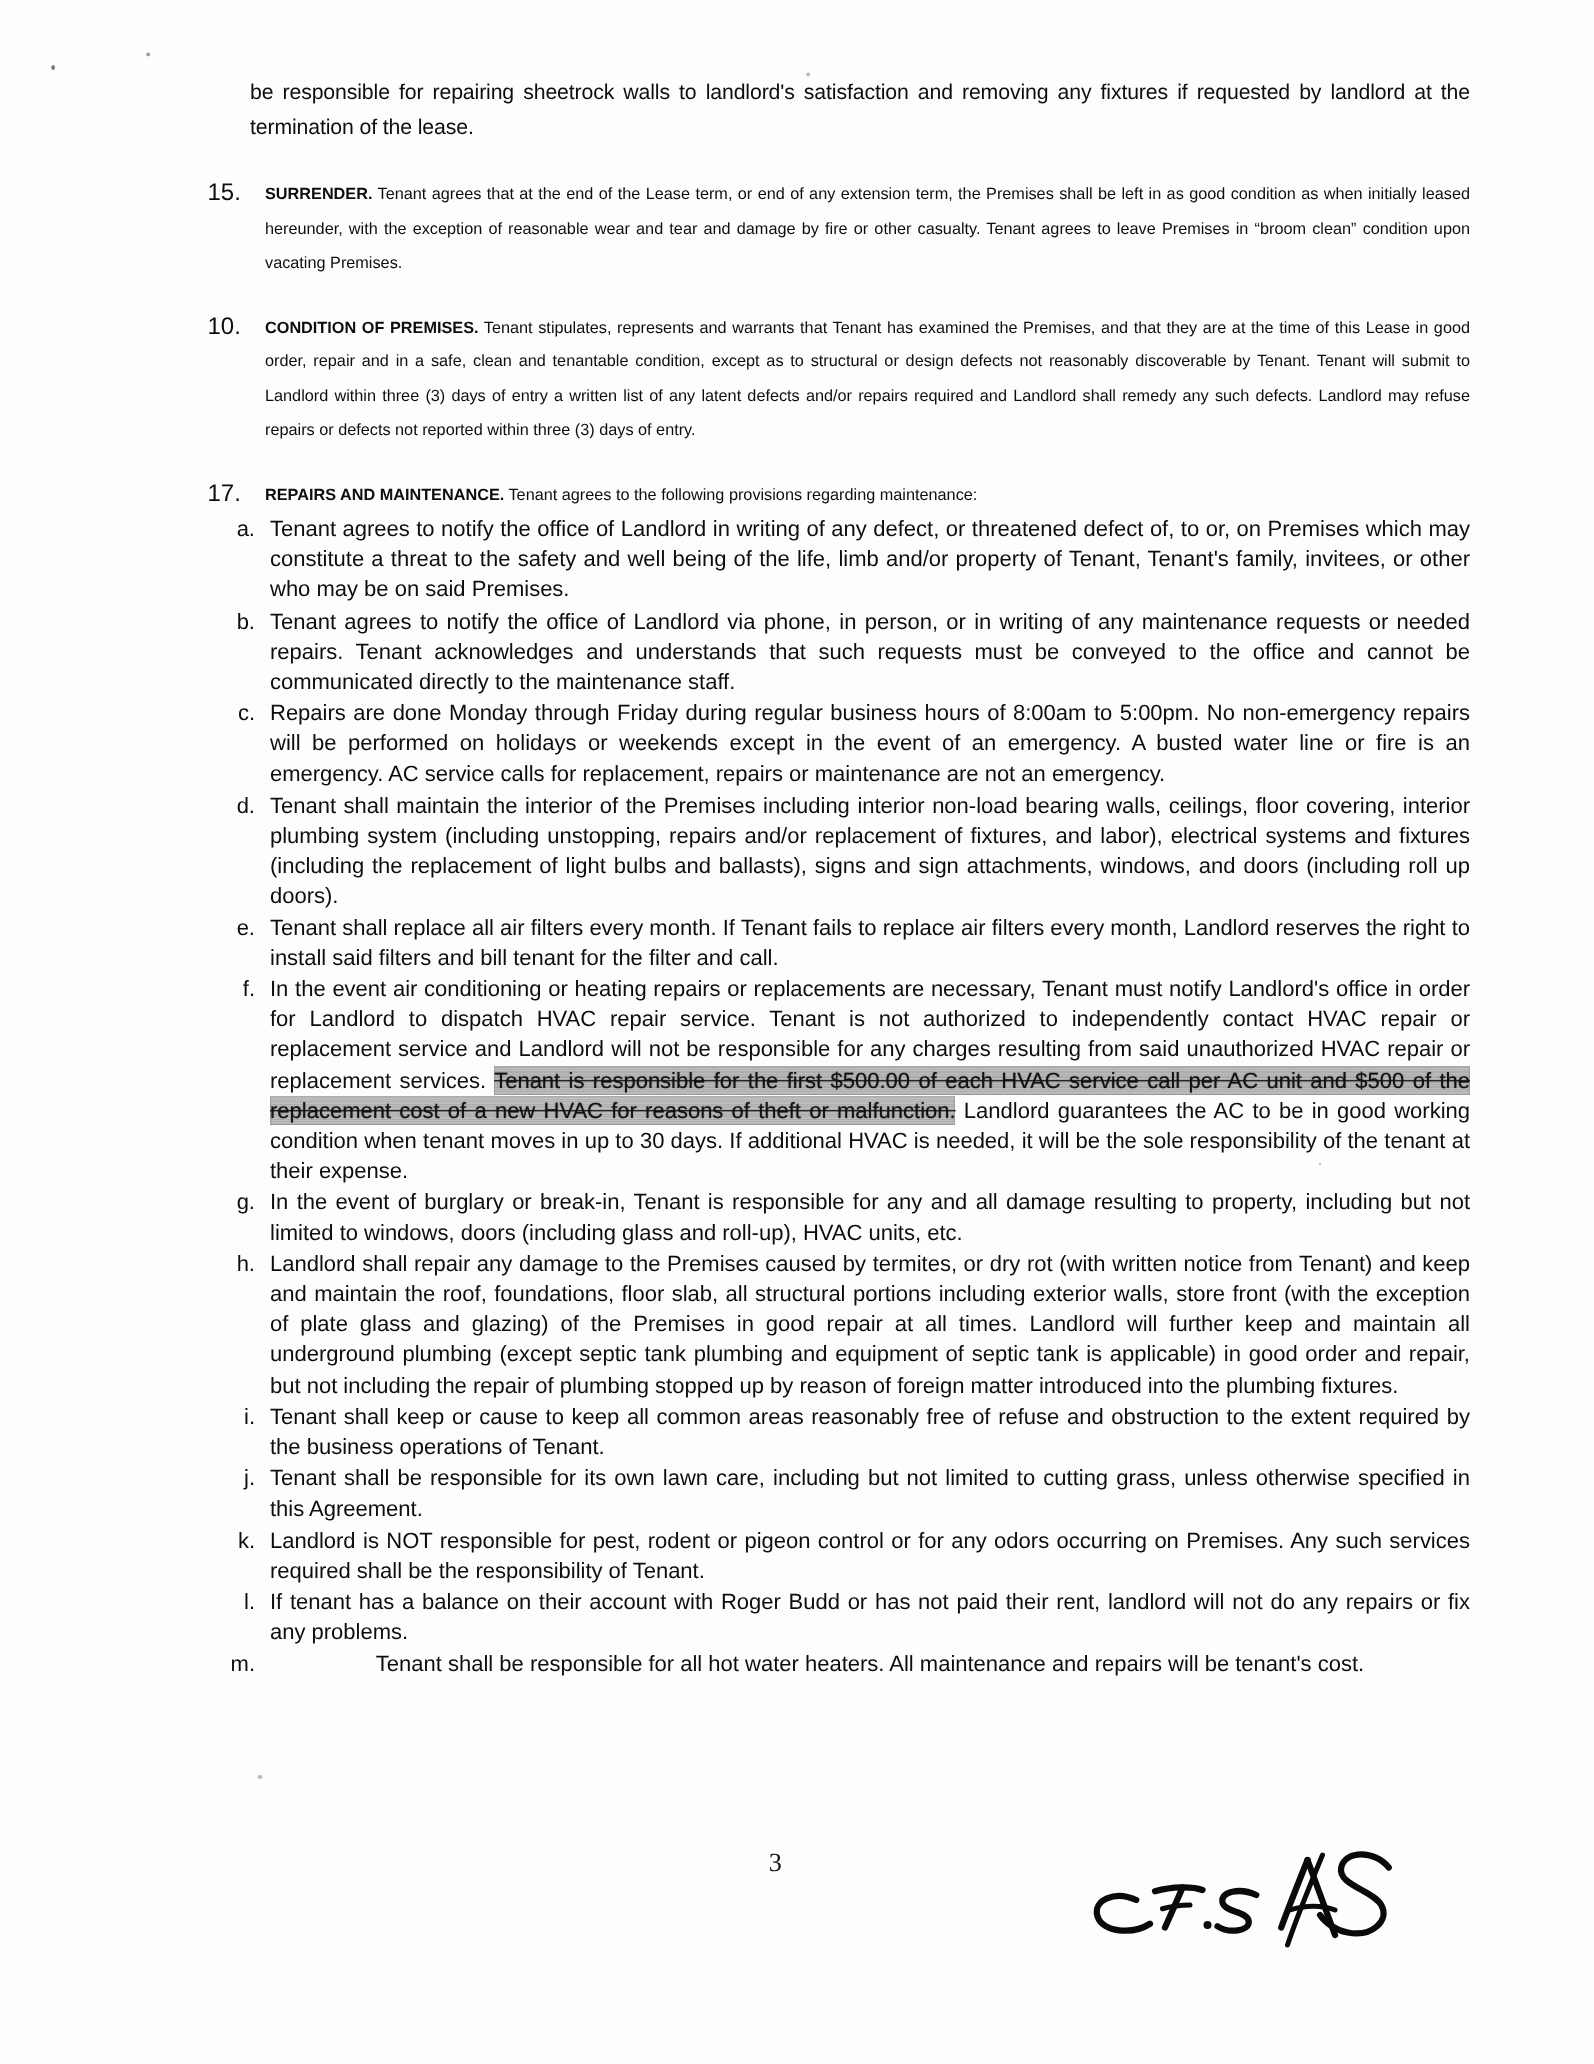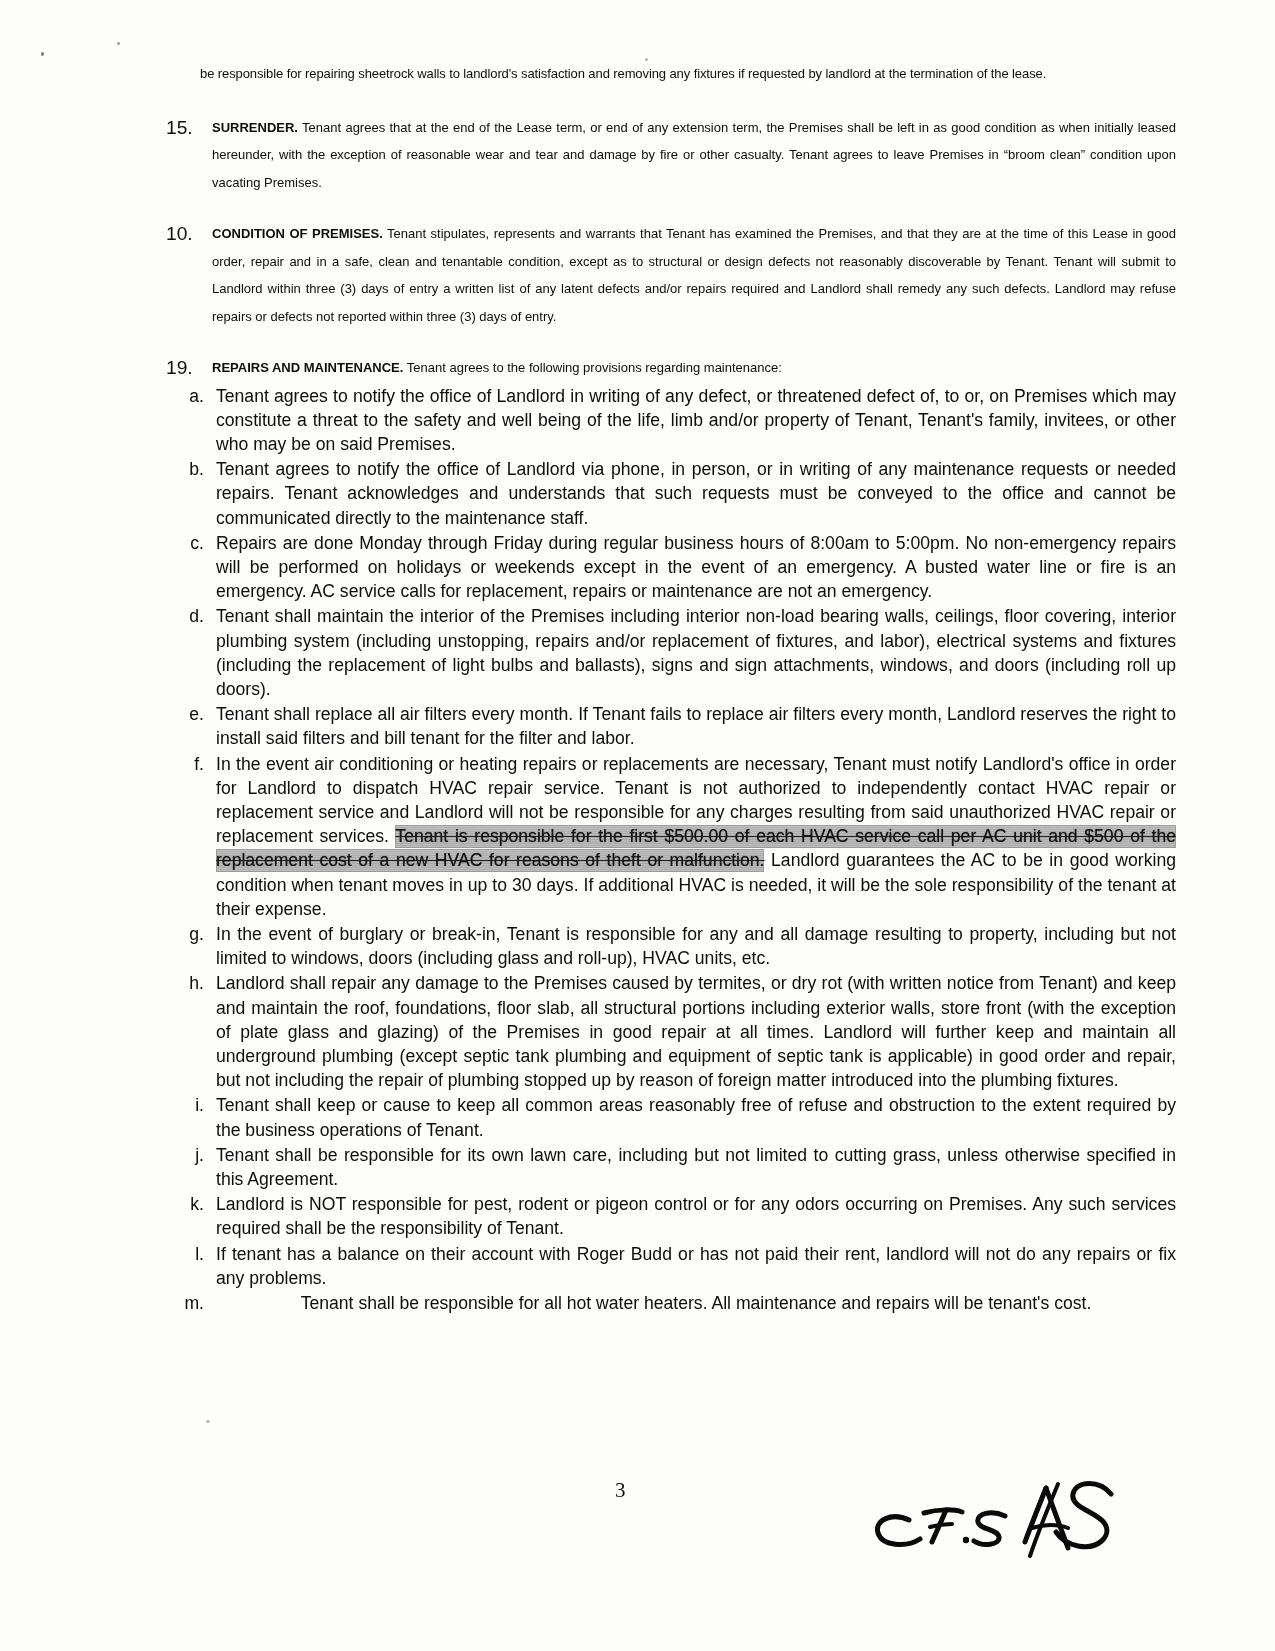--- a/index.html
+++ b/index.html
@@ -38,21 +38,21 @@
 
   .content {
     position: absolute;
     left: 166px;
     top: 60px;
     width: 1010px;
   }
 
   
   .para {
-    font-size: 13px;
+    font-size: 17px;
     line-height: 27.5px;
     text-align: justify;
     text-justify: inter-word;
     letter-spacing: -0.1px;
   }
 
   .lead-para {
     margin: 0 0 26px 0;
     padding-left: 34px;
   }
@@ -171,21 +171,21 @@
       <div class="num">15.</div>
       <div class="body"><span class="heading">SURRENDER.</span><span> Tenant agrees that at the end of the Lease term, or end of any extension term, the Premises shall be left in as good condition as when initially leased hereunder, with the exception of reasonable wear and tear and damage by fire or other casualty. Tenant agrees to leave Premises in “broom clean” condition upon vacating Premises.</span></div>
     </div>
 
     <div class="numbered">
       <div class="num">10.</div>
       <div class="body"><span class="heading">CONDITION OF PREMISES.</span><span> Tenant stipulates, represents and warrants that Tenant has examined the Premises, and that they are at the time of this Lease in good order, repair and in a safe, clean and tenantable condition, except as to structural or design defects not reasonably discoverable by Tenant.  Tenant will submit to Landlord within three (3) days of entry a written list of any latent defects and/or repairs required and Landlord shall remedy any such defects. Landlord may refuse repairs or defects not reported within three (3) days of entry.</span></div>
     </div>
 
     <div class="numbered" style="margin-bottom:2px;">
-      <div class="num">19.</div>
+      <div class="num">17.</div>
       <div class="body"><span class="heading">REPAIRS AND MAINTENANCE.</span><span> Tenant agrees to the following provisions regarding maintenance:</span></div>
     </div>
 
     <ol class="sublist">
 
       <li>
         <span class="letter">a.</span>
         <span class="txt">Tenant agrees to notify the office of Landlord in writing of any defect, or threatened defect of, to or, on Premises which may constitute a threat to the safety and well being of the life, limb and/or property of Tenant, Tenant's family, invitees, or other who may be on said Premises.</span>
       </li>
 
@@ -199,21 +199,21 @@
         <span class="txt">Repairs are done Monday through Friday during regular business hours of 8:00am to 5:00pm. No non-emergency repairs will be performed on holidays or weekends except in the event of an emergency.  A busted water line or fire is an emergency. AC service calls for replacement, repairs or maintenance are not an emergency.</span>
       </li>
 
       <li>
         <span class="letter">d.</span>
         <span class="txt">Tenant shall maintain the interior of the Premises including interior non-load bearing walls, ceilings, floor covering, interior plumbing system (including unstopping, repairs and/or replacement of fixtures, and labor), electrical systems and fixtures (including the replacement of light bulbs and ballasts), signs and sign attachments, windows, and doors (including roll up doors).</span>
       </li>
 
       <li>
         <span class="letter">e.</span>
-        <span class="txt">Tenant shall replace all air filters every month. If Tenant fails to replace air filters every month, Landlord reserves the right to install said filters and bill tenant for the filter and labor.</span>
+        <span class="txt">Tenant shall replace all air filters every month. If Tenant fails to replace air filters every month, Landlord reserves the right to install said filters and bill tenant for the filter and call.</span>
       </li>
 
       <li>
         <span class="letter">f.</span>
         <span class="txt"><span>In the event air conditioning or heating repairs or replacements are necessary, Tenant must notify Landlord's office in order for Landlord to dispatch HVAC repair service. Tenant is not authorized to independently contact HVAC repair or replacement service and Landlord will not be responsible for any charges resulting from said unauthorized HVAC repair or replacement services. </span><span class="shaded">Tenant is responsible for the first $500.00 of each HVAC service call per AC unit and $500 of the replacement cost of a new HVAC for reasons of theft or malfunction.</span><span> Landlord guarantees the AC to be in good working condition when tenant moves in up to 30 days. If additional HVAC is needed, it will be the sole responsibility of the tenant at their expense.</span></span>
       </li>
 
       <li>
         <span class="letter">g.</span>
         <span class="txt">In the event of burglary or break-in, Tenant is responsible for any and all damage resulting to property, including but not limited to windows, doors (including glass and roll-up), HVAC units, etc.</span>

